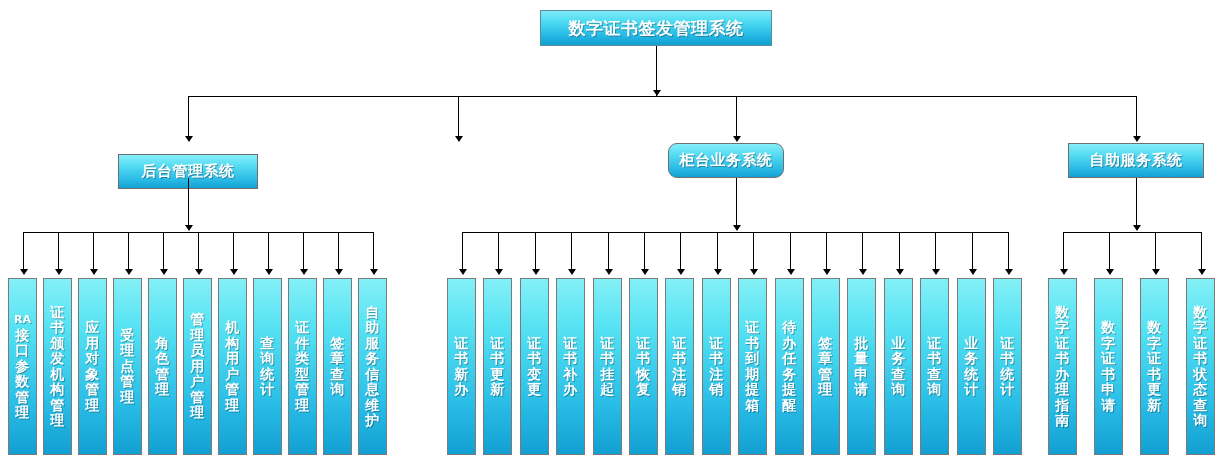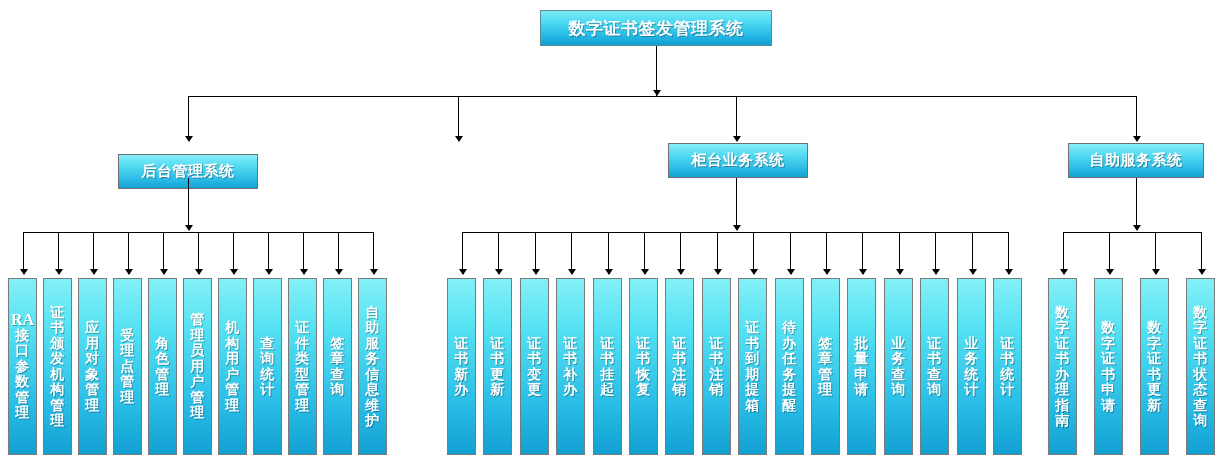--- a/index.html
+++ b/index.html
@@ -40,21 +40,21 @@
     display:flex;
     flex-direction:column;
     align-items:center;
     justify-content:center;
     font-size:14px;
     line-height:15.5px;
     padding:2px 0;
     overflow:hidden;
   }
   .node.leaf .ch{display:block;}
-  .node.leaf .ch.lat{font-size:16px;letter-spacing:0;font-family:Liberation Serif, serif;}
+  .node.leaf .ch.lat{font-size:11px;letter-spacing:0;}
 
   
   .ln{position:absolute;background:#000000;}
   .ln.v{width:1px;}
   .ln.h{height:1px;}
   .arrow{
     position:absolute;
     width:0;height:0;
     border-left:4px solid transparent;
     border-right:4px solid transparent;
@@ -73,21 +73,21 @@
     <div class="ln h" style="left: 188px; top: 96px; width: 948px;"></div>
     <div class="ln v" style="left: 188px; top: 96px; height: 41px;"></div>
     <div class="arrow" style="left: 185px; top: 136px;"></div>
     <div class="node lvl2" style="left: 118px; top: 154px; width: 140px; height: 35px;">
       <span>后台管理系统</span>
     </div>
     <div class="ln v" style="left: 458px; top: 96px; height: 41px;"></div>
     <div class="arrow" style="left: 455px; top: 136px;"></div>
     <div class="ln v" style="left: 736px; top: 96px; height: 41px;"></div>
     <div class="arrow" style="left: 733px; top: 136px;"></div>
-    <div class="node lvl2" style="left: 668px; top: 143px; width: 140px; height: 35px;">
+    <div class="node lvl2" style="left: 668px; top: 143px; width: 116px; height: 35px; border-radius: 9px;">
       <span>柜台业务系统</span>
     </div>
     <div class="ln v" style="left: 1136px; top: 96px; height: 41px;"></div>
     <div class="arrow" style="left: 1133px; top: 136px;"></div>
     <div class="node lvl2" style="left: 1068px; top: 143px; width: 136px; height: 35px;">
       <span>自助服务系统</span>
     </div>
     <div class="ln v" style="left: 22.5px; top: 232px; height: 38px;"></div>
     <div class="arrow" style="left: 19.5px; top: 269px;"></div>
     <div class="node leaf" aria-label="RA接口参数管理" style="left: 8px; top: 278px; width: 29px; height: 177px;">

